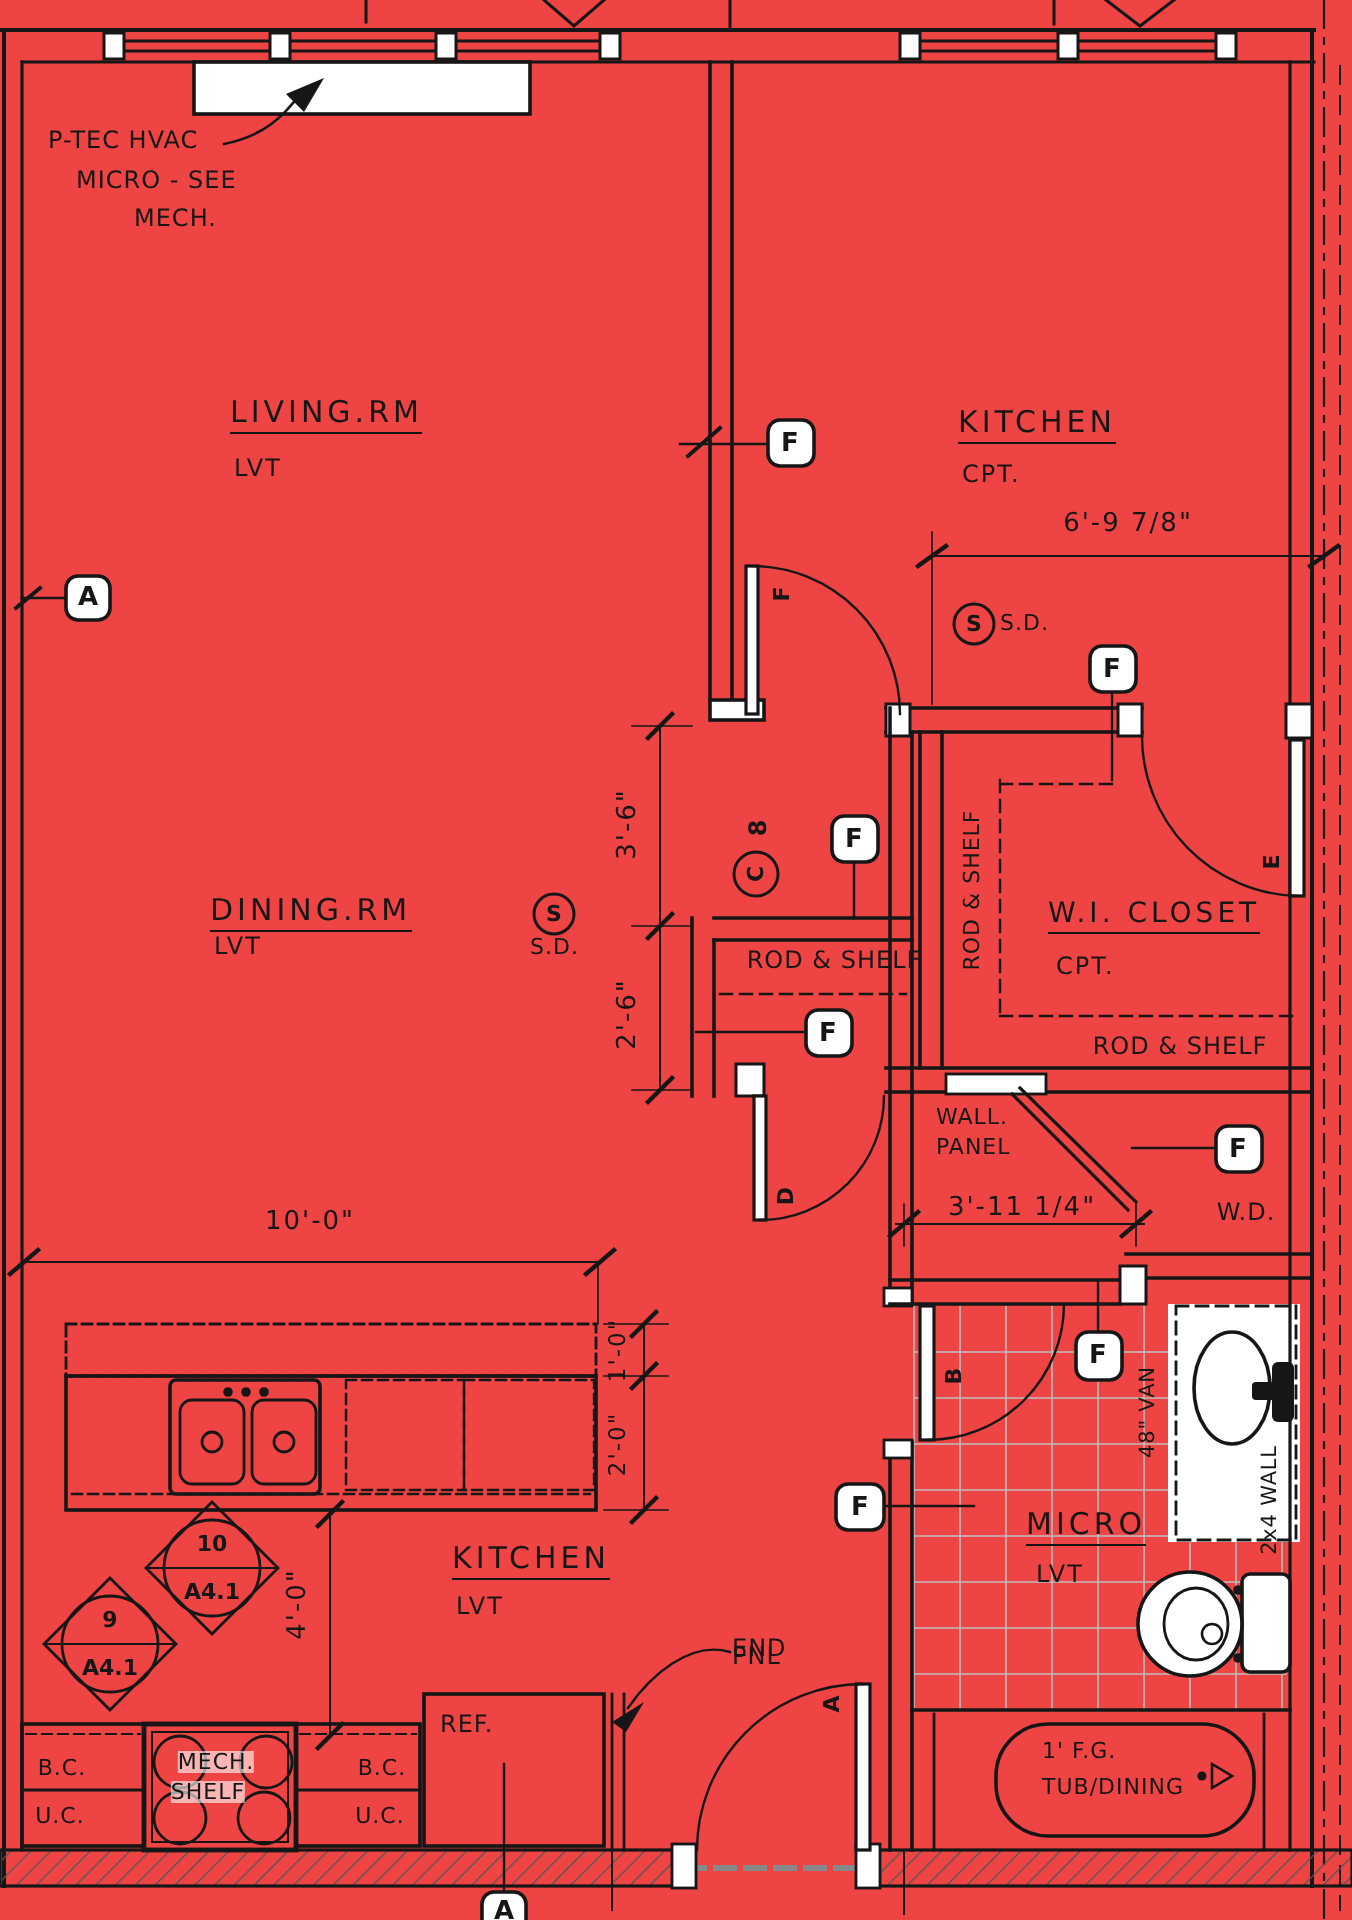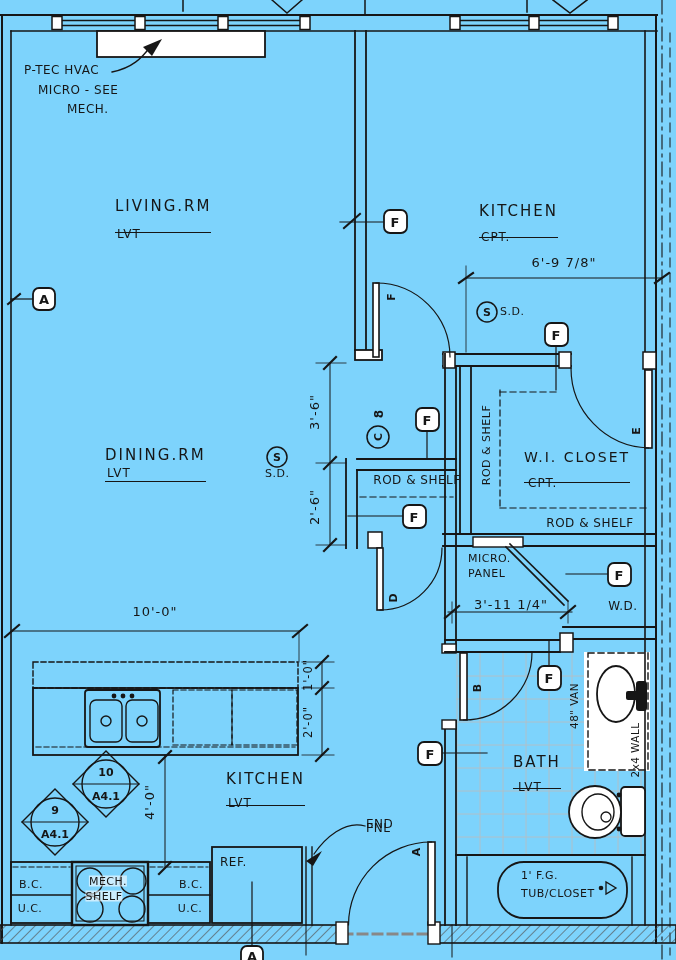--- a/index.html
+++ b/index.html
@@ -1,22 +1,22 @@
 <!DOCTYPE html>
 <html><head>
 <meta charset="utf-8">
 <style>
   html,body{margin:0;padding:0;background:#fff;}
-  #plan{position:relative;width:676px;height:960px;background:#7dd3fc;overflow:hidden;
+  #plan{position:relative;width:676px;height:960px;background:#ef4444;overflow:hidden;
         font-family:"DejaVu Sans","Liberation Sans",sans-serif;color:#161616;}
   #plan svg{position:absolute;left:0;top:0;}
   .t{position:absolute;white-space:nowrap;color:#161616;line-height:1;}
   .ctr{transform:translate(-50%,-50%);}
   .rot{transform:translate(-50%,-50%) rotate(-90deg);}
-  .room{font-size:15px;letter-spacing:2px;border-bottom:1.6px solid #161616;padding-bottom:18px;}
+  .room{font-size:15px;letter-spacing:2px;border-bottom:1.6px solid #161616;padding-bottom:2px;}
   .fin{font-size:12px;letter-spacing:1px;}
   .lbl{font-size:11px;letter-spacing:.5px;}
   .lbl2{font-size:12px;letter-spacing:.5px;}
   .dim{font-size:13px;letter-spacing:1px;}
   .tag{font-size:13px;font-weight:600;}
   .mk{font-size:11px;font-weight:600;}
   .sm{font-size:10.5px;letter-spacing:.4px;}
 </style>
 </head>
 <body>
@@ -295,21 +295,21 @@
 <span class="t room" style="left:115px;top:199px">LIVING.RM</span>
 <span class="t fin" style="left:117px;top:228px">LVT</span>
 <span class="t room" style="left:479px;top:204px">KITCHEN</span>
 <span class="t fin" style="left:481px;top:231px">CPT.</span>
 <span class="t room" style="left:105px;top:448px">DINING.RM</span>
 <span class="t fin" style="left:107px;top:467px">LVT</span>
 <span class="t room" style="left:524px;top:450px;font-size:14px">W.I. CLOSET</span>
 <span class="t fin" style="left:528px;top:477px">CPT.</span>
 <span class="t room" style="left:226px;top:772px">KITCHEN</span>
 <span class="t fin" style="left:228px;top:797px">LVT</span>
-<span class="t room" style="left:513px;top:755px">BATH</span>
+<span class="t room" style="left:513px;top:755px">MICRO</span>
 <span class="t fin" style="left:518px;top:781px">LVT</span>
 
 <span class="t dim ctr" style="left:564px;top:262px">6'-9 7/8"</span>
 <span class="t dim rot" style="left:314px;top:412px">3'-6"</span>
 <span class="t dim rot" style="left:314px;top:507px">2'-6"</span>
 <span class="t dim ctr" style="left:155px;top:611px">10'-0"</span>
 <span class="t dim rot" style="left:309px;top:675px;font-size:11.5px">1'-0"</span>
 <span class="t dim rot" style="left:309px;top:722px;font-size:11.5px">2'-0"</span>
 <span class="t dim rot" style="left:149px;top:802px">4'-0"</span>
 <span class="t dim ctr" style="left:511px;top:604px">3'-11 1/4"</span>
@@ -335,21 +335,21 @@
 <span class="t tag rot" style="left:393px;top:598px;font-size:11px">D</span>
 <span class="t tag rot" style="left:477px;top:688px;font-size:11px">B</span>
 <span class="t tag rot" style="left:416px;top:852px;font-size:11px">A</span>
 
 <span class="t tag rot" style="left:379px;top:414px;font-size:12px">8</span>
 <span class="t tag rot" style="left:378px;top:437px;font-size:11px">C</span>
 
 <span class="t lbl rot" style="left:486px;top:445px">ROD &amp; SHELF</span>
 <span class="t lbl2 ctr" style="left:417px;top:480px">ROD &amp; SHELF</span>
 <span class="t lbl2 ctr" style="left:590px;top:523px">ROD &amp; SHELF</span>
-<span class="t lbl" style="left:468px;top:553px">MICRO.</span>
+<span class="t lbl" style="left:468px;top:553px">WALL.</span>
 <span class="t lbl" style="left:468px;top:568px">PANEL</span>
 <span class="t lbl2 ctr" style="left:623px;top:606px">W.D.</span>
 <span class="t sm rot" style="left:574px;top:706px">48" VAN</span>
 <span class="t sm rot" style="left:635px;top:750px">2x4 WALL</span>
 
 <span class="t lbl2" style="left:220px;top:856px">REF.</span>
 <span class="t lbl ctr" style="left:108px;top:881px;background:rgba(255,255,255,.6)">MECH.</span>
 <span class="t lbl ctr" style="left:104px;top:896px;background:rgba(255,255,255,.6)">SHELF</span>
 <span class="t lbl ctr" style="left:31px;top:884px">B.C.</span>
 <span class="t lbl ctr" style="left:30px;top:908px">U.C.</span>
@@ -357,15 +357,15 @@
 <span class="t lbl ctr" style="left:190px;top:908px">U.C.</span>
 <span class="t lbl2" style="left:366px;top:818px">END</span>
 <span class="t lbl2" style="left:366px;top:822px">PNL</span>
 
 <span class="t mk ctr" style="left:106px;top:772px">10</span>
 <span class="t mk ctr" style="left:106px;top:796px">A4.1</span>
 <span class="t mk ctr" style="left:55px;top:810px">9</span>
 <span class="t mk ctr" style="left:55px;top:834px">A4.1</span>
 
 <span class="t lbl" style="left:521px;top:870px">1' F.G.</span>
-<span class="t lbl" style="left:521px;top:888px">TUB/CLOSET</span>
+<span class="t lbl" style="left:521px;top:888px">TUB/DINING</span>
 
 </div>
 
 </body></html>

